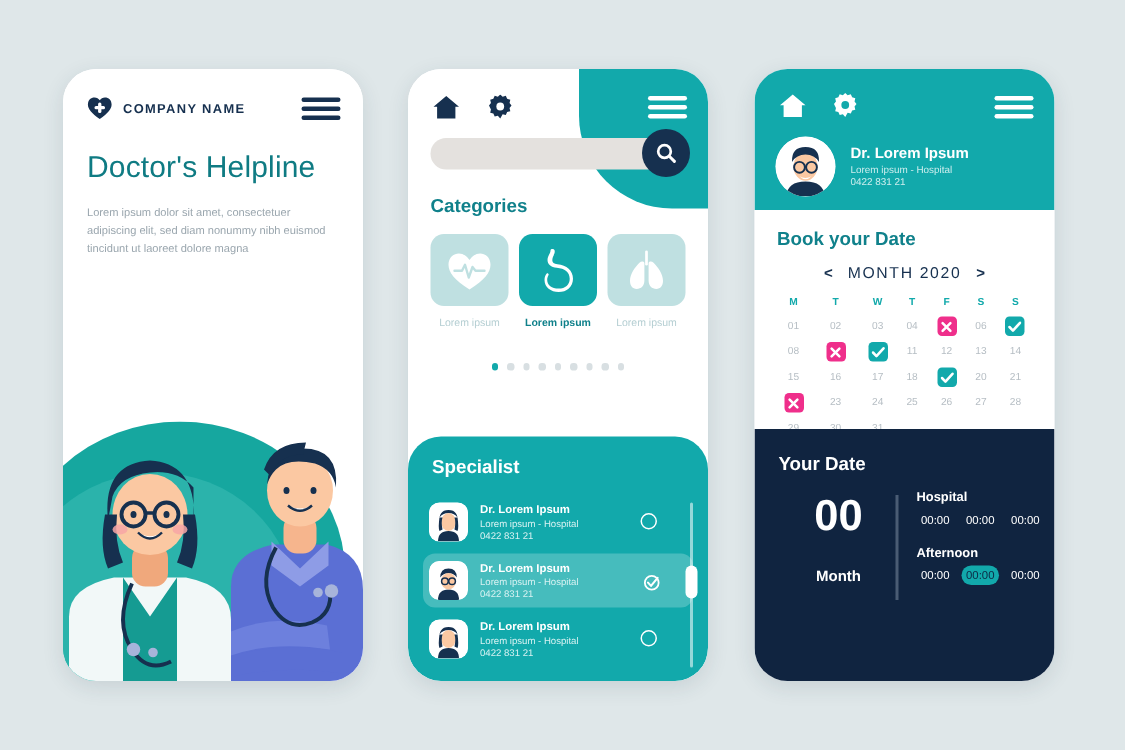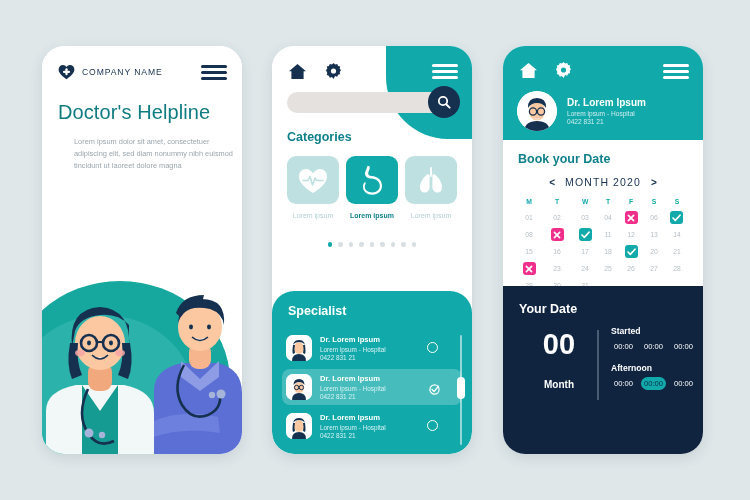--- a/index.html
+++ b/index.html
@@ -20,23 +20,23 @@
   #phone1{left:42px;}
   #phone2{left:272px;}
   #phone3{left:503px;}
 
   
   .p1-top{position:absolute;left:0;top:0;width:100%;height:235px;background:#fff;z-index:3;}
   .p1-logo-row{position:absolute;left:16px;top:18px;display:flex;align-items:center;gap:7px;}
   .logo-heart{width:17px;height:16px;position:relative;}
   .burger{position:absolute;right:15px;top:19px;width:26px;height:15px;display:flex;flex-direction:column;justify-content:space-between;cursor:pointer;}
   .burger i{display:block;height:3px;border-radius:2px;background:#16304f;}
-  .company-name{font-size:8.6px;font-weight:normal;letter-spacing:.9px;color:#16304f;}
+  .company-name{font-size:8.6px;font-weight:bold;letter-spacing:.9px;color:#16304f;}
   .p1-title{position:absolute;left:16px;top:55px;font-size:20px;font-weight:normal;color:#0f7b83;letter-spacing:.1px;}
-  .p1-para{position:absolute;left:32px;top:90px;width:165px;font-size:7.4px;line-height:1.62;color:#9aa6ae;}
+  .p1-para{position:absolute;left:16px;top:90px;width:165px;font-size:7.4px;line-height:1.62;color:#9aa6ae;}
   .p1-btn{
     position:absolute;left:16px;top:164px;width:88px;height:23px;border-radius:6px;
     background:#16304f;color:#fff;font-size:8.4px;font-weight:bold;letter-spacing:.3px;
     display:flex;align-items:center;justify-content:center;border:none;cursor:pointer;
   }
   .p1-art{position:absolute;left:0;top:205px;width:200px;height:203px;overflow:hidden;background:#fff;}
 
   
   .p2-white{position:absolute;left:0;top:0;width:100%;height:245px;background:#fff;}
   .p2-tealblob{position:absolute;right:0;top:0;width:86px;height:93px;background:#12a9ab;border-bottom-left-radius:62px;}
@@ -489,21 +489,21 @@
 
 
     <div class="p3-date">
       <h3>Your Date</h3>
       <div class="bigday">
         <div class="num">00</div>
         <div class="mo">Month</div>
       </div>
       <div class="vdiv"></div>
       <div class="slots">
-        <div class="lab">Started</div>
+        <div class="lab">Hospital</div>
         <div class="row">
           <span>00:00</span>
           <span>00:00</span>
           <span>00:00</span>
         </div>
         <div class="lab">Afternoon</div>
         <div class="row">
           <span>00:00</span>
           <span class="on">00:00</span>
           <span>00:00</span>

